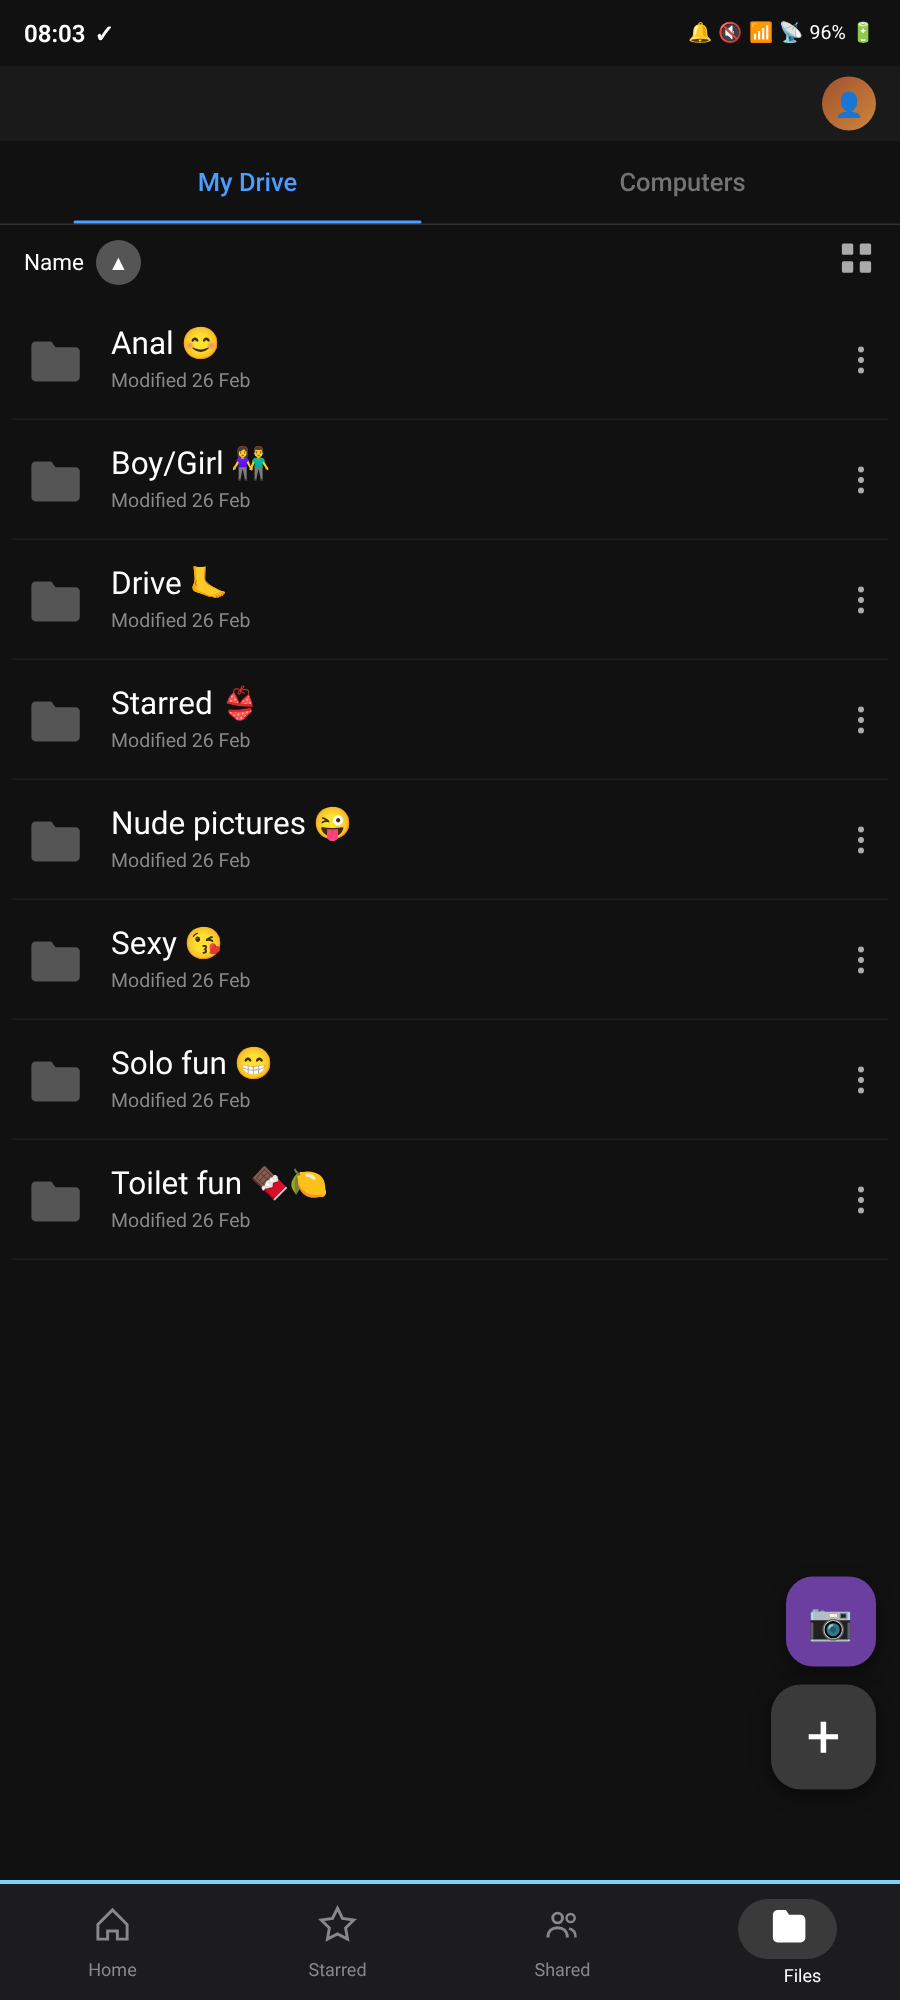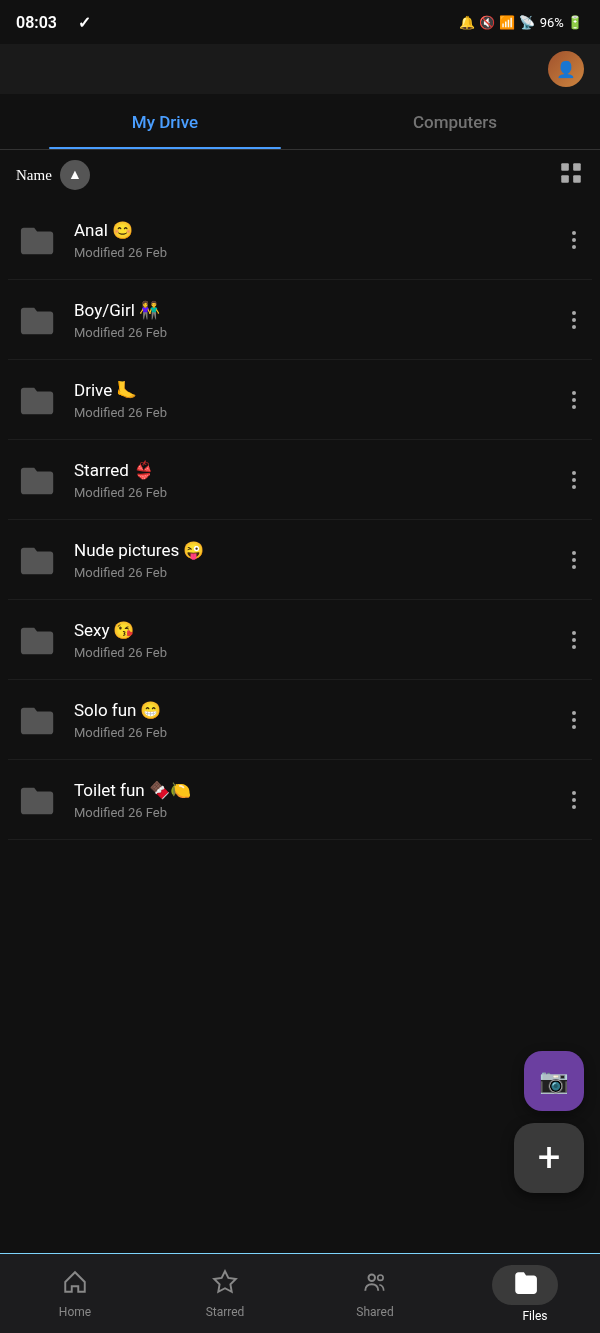--- a/index.html
+++ b/index.html
@@ -22,21 +22,21 @@
       align-items: center;
       padding: 8px 16px 8px 16px;
       height: 44px;
     }
     .status-time {
       font-size: 16px;
       font-weight: 600;
       color: #ffffff;
       display: flex;
       align-items: center;
-      gap: 21px;
+      gap: 6px;
     }
     .status-icons {
       display: flex;
       align-items: center;
       gap: 4px;
       font-size: 13px;
       color: #ffffff;
     }
 
     
@@ -100,21 +100,20 @@
       padding: 10px 16px;
       background: #111111;
       height: 50px;
     }
     .sort-name {
       display: flex;
       align-items: center;
       gap: 8px;
       font-size: 15px;
       color: #ffffff;
-      font-family: Liberation Serif, serif;
     }
     .sort-arrow {
       width: 30px;
       height: 30px;
       background: #555;
       border-radius: 50%;
       display: flex;
       align-items: center;
       justify-content: center;
       font-size: 14px;
@@ -148,21 +147,21 @@
     }
     .folder-icon svg {
       width: 38px;
       height: 38px;
     }
     .file-info {
       flex: 1;
       margin-left: 14px;
     }
     .file-name {
-      font-size: 17px;
+      font-size: 21px;
       color: #ffffff;
       font-weight: 400;
       line-height: 1.3;
     }
     .file-modified {
       font-size: 13px;
       color: #888;
       margin-top: 3px;
     }
     .more-btn {
@@ -224,21 +223,21 @@
     
     .bottom-nav {
       position: fixed;
       bottom: 0;
       left: 0;
       width: 600px;
       background: #1c1c1e;
       display: flex;
       align-items: center;
       height: 80px;
-      border-top: 1px solid #7dd3fc;
+      border-top: 3px solid #7dd3fc;
     }
     .nav-item {
       flex: 1;
       display: flex;
       flex-direction: column;
       align-items: center;
       justify-content: center;
       gap: 4px;
       cursor: pointer;
       height: 100%;

